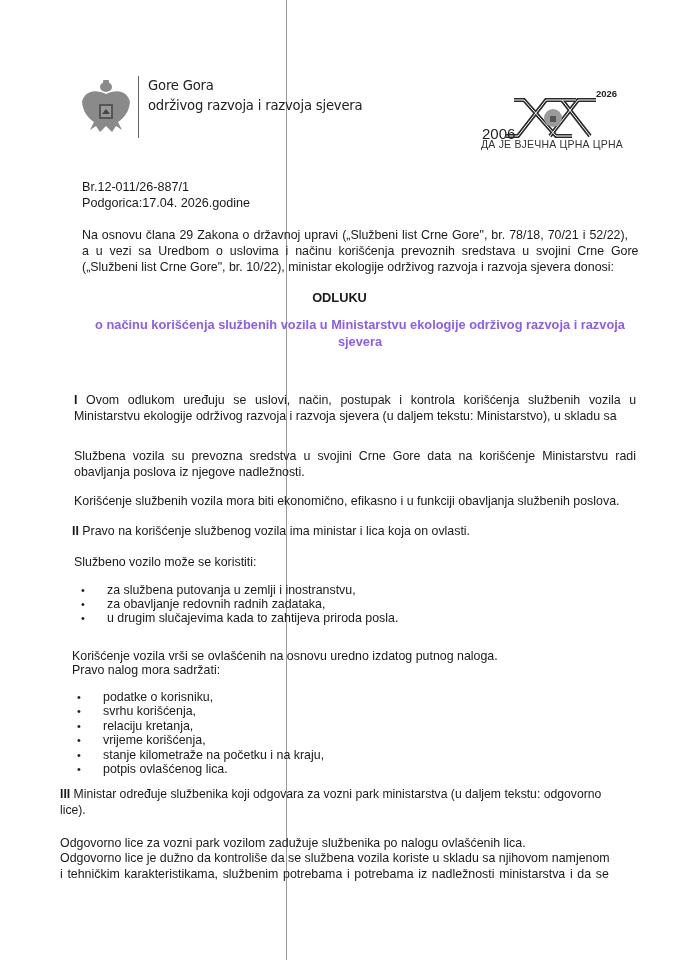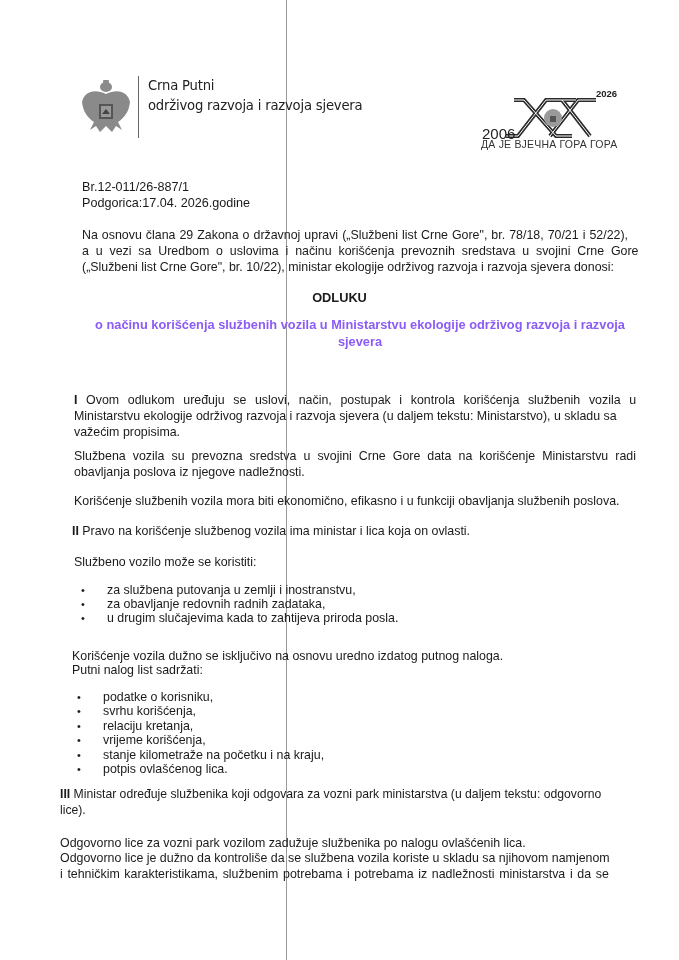--- a/index.html
+++ b/index.html
@@ -147,21 +147,21 @@
     <rect x="23" y="2" width="6" height="3" rx="1"></rect>
     <path d="M26 16 C14 10 4 14 2 24 C3 34 8 40 14 44 L10 52 L16 48 L20 54 L26 48 L32 54 L36 48 L42 52 L38 44 C44 40 49 34 50 24 C48 14 38 10 26 16 Z"></path>
   </g>
   <rect x="19" y="26" width="14" height="15" fill="#555"></rect>
   <rect x="21" y="28" width="10" height="11" fill="#999"></rect>
   <path d="M22 36 L26 31 L30 36 Z" fill="#444"></path>
 </svg>
 <div class="header-divider"></div>
 
 <div class="ministry-block">
-  <div>Crna Putni</div>
+  <div>Gore Gora</div>
   <div>održivog razvoja i razvoja sjevera</div>
 </div>
 
 <svg class="anniv-logo" viewBox="0 0 145 70">
   <g stroke="#2a2a2a" stroke-width="4" fill="none" stroke-linecap="butt">
     <path d="M28 50 L40 50 L68 14 L98 14"></path>
     <path d="M36 14 L46 14 L78 50 L94 50"></path>
     <path d="M72 50 L100 14 L118 14"></path>
     <path d="M84 14 L112 50"></path>
   </g>
@@ -169,21 +169,21 @@
     <path d="M28 50 L40 50 L68 14 L98 14"></path>
     <path d="M36 14 L46 14 L78 50 L94 50"></path>
     <path d="M72 50 L100 14 L118 14"></path>
     <path d="M84 14 L112 50"></path>
   </g>
   <circle cx="75" cy="32" r="9" fill="#9a9a9a"></circle>
   <rect x="72" y="30" width="6" height="6" fill="#555"></rect>
 </svg>
 <div class="anniv-year-right">2026</div>
 <div class="anniv-year-left">2006</div>
-<div class="anniv-motto">ДА ЈЕ ВЈЕЧНА ГОРА ГОРА</div>
+<div class="anniv-motto">ДА ЈЕ ВЈЕЧНА ЦРНА ЦРНА</div>
 
 <div class="ref-block">
   <div>Br.12-011/26-887/1</div>
   <div>Podgorica:17.04. 2026.godine</div>
 </div>
 
 <div class="text" style="left:82px; top:228px; width:546px;">
   <span class="line just" style="text-align-last:justify;">Na osnovu člana 29 Zakona o državnoj upravi („Službeni list Crne Gore", br. 78/18, 70/21 i 52/22),</span>
   <span class="line" style="text-align:justify; text-align-last:justify; word-spacing:3.4px;">a u vezi sa Uredbom o uslovima i načinu korišćenja prevoznih sredstava u svojini Crne Gore</span>
   <span class="line">(„Službeni list Crne Gore", br. 10/22), ministar ekologije održivog razvoja i razvoja sjevera donosi:</span>
@@ -191,21 +191,20 @@
 
 <div class="title" style="top:290px;">ODLUKU</div>
 <div class="subtitle" style="top:316px;">
   <div>o načinu korišćenja službenih vozila u Ministarstvu ekologije održivog razvoja i razvoja</div>
   <div>sjevera</div>
 </div>
 
 <div class="text" style="left:74px; top:393px; width:555px;">
   <span class="line" style="word-spacing:5.2px;"><span class="roman">I</span><span> Ovom odlukom uređuju se uslovi, način, postupak i kontrola korišćenja službenih vozila u</span></span>
   <span class="line">Ministarstvu ekologije održivog razvoja i razvoja sjevera (u daljem tekstu: Ministarstvo), u skladu sa</span>
-  <span class="line">važećim propisima.</span>
 </div>
 
 <div class="text" style="left:74px; top:449px; width:555px;">
   <span class="line" style="word-spacing:3.6px;">Službena vozila su prevozna sredstva u svojini Crne Gore data na korišćenje Ministarstvu radi</span>
   <span class="line">obavljanja poslova iz njegove nadležnosti.</span>
 </div>
 
 <div class="text" style="left:74px; top:494px;">
   <span class="line">Korišćenje službenih vozila mora biti ekonomično, efikasno i u funkciji obavljanja službenih poslova.</span>
 </div>
@@ -216,22 +215,22 @@
 
 <div class="text" style="left:74px; top:555px;">Službeno vozilo može se koristiti:</div>
 
 <ul class="bullets" style="left:107px; top:584px;">
   <li><span class="dot">•</span><span>za službena putovanja u zemlji i inostranstvu,</span></li>
   <li><span class="dot">•</span><span>za obavljanje redovnih radnih zadataka,</span></li>
   <li><span class="dot">•</span><span>u drugim slučajevima kada to zahtijeva priroda posla.</span></li>
 </ul>
 
 <div class="text" style="left:72px; top:649px; line-height:14px;">
-  <span class="line">Korišćenje vozila dužno se isključivo na osnovu uredno izdatog putnog naloga.</span>
-  <span class="line">Putni nalog list sadržati:</span>
+  <span class="line">Korišćenje vozila vrši se ovlašćenih na osnovu uredno izdatog putnog naloga.</span>
+  <span class="line">Pravo nalog mora sadržati:</span>
 </div>
 
 <ul class="bullets" style="left:103px; top:690px; line-height:14.4px;">
   <li><span class="dot">•</span><span>podatke o korisniku,</span></li>
   <li><span class="dot">•</span><span>svrhu korišćenja,</span></li>
   <li><span class="dot">•</span><span>relaciju kretanja,</span></li>
   <li><span class="dot">•</span><span>vrijeme korišćenja,</span></li>
   <li><span class="dot">•</span><span>stanje kilometraže na početku i na kraju,</span></li>
   <li><span class="dot">•</span><span>potpis ovlašćenog lica.</span></li>
 </ul>

